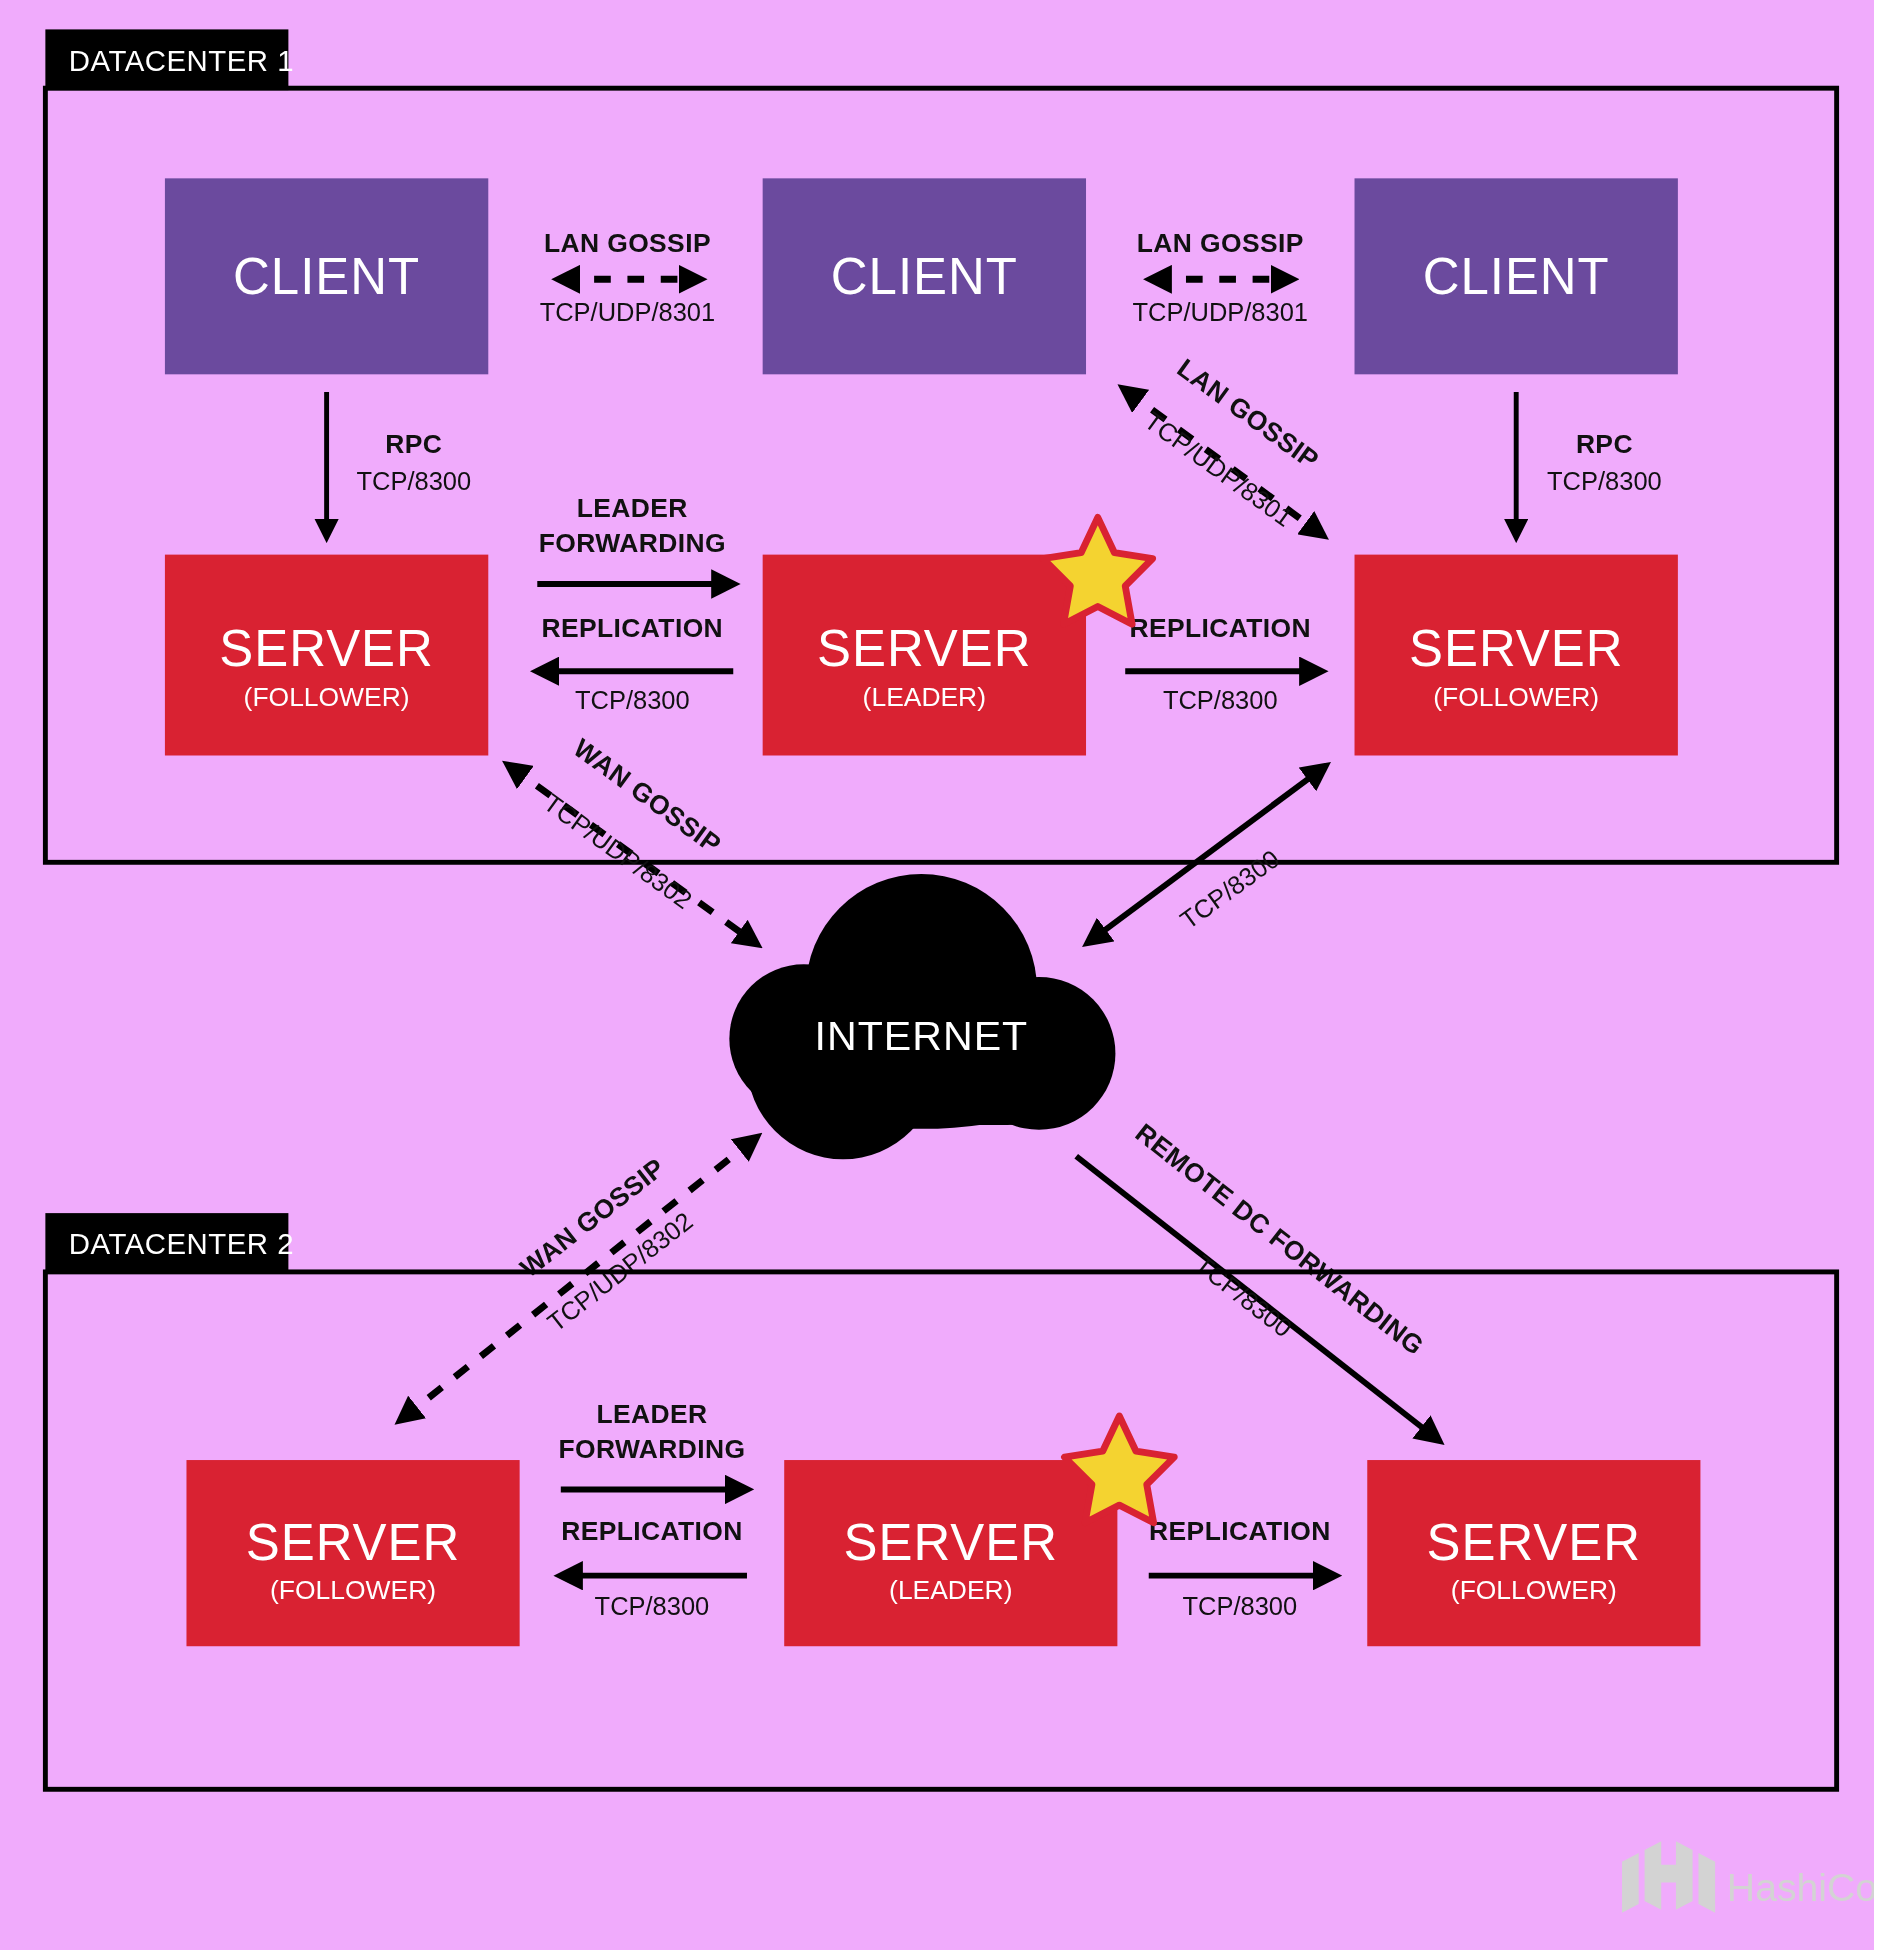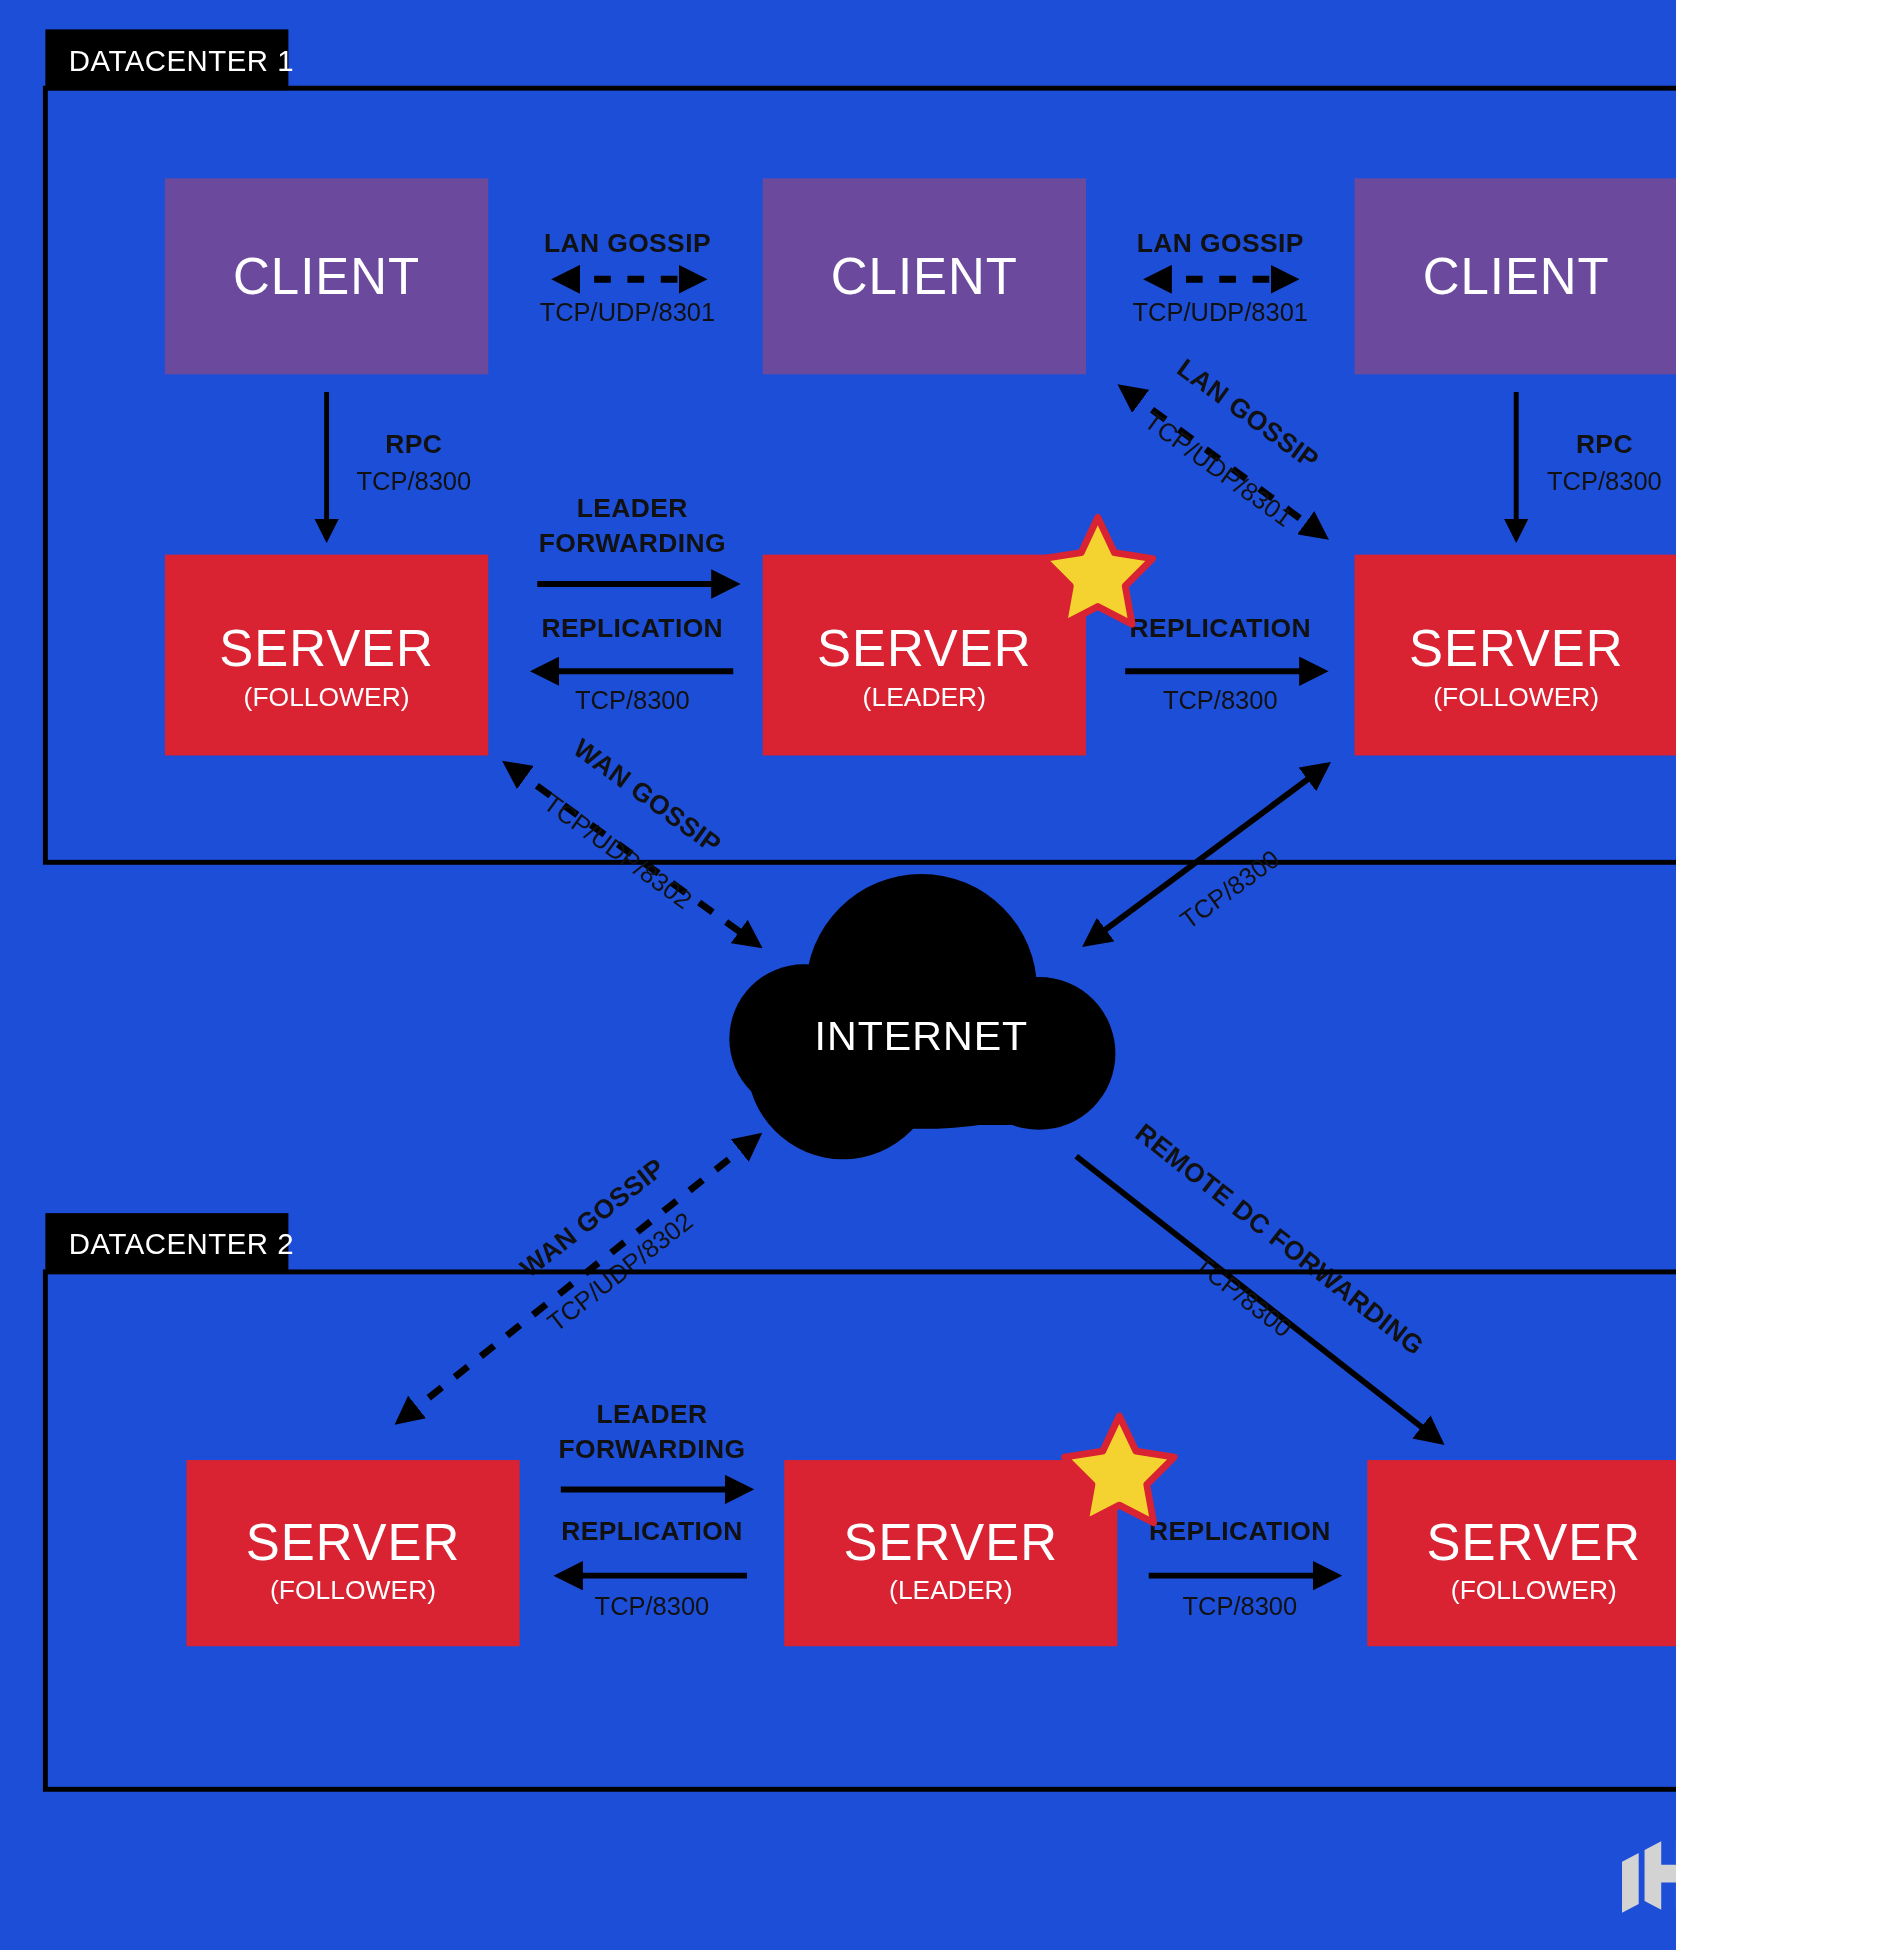--- a/index.html
+++ b/index.html
@@ -5,23 +5,23 @@
   html, body {
     margin: 0;
     padding: 0;
     background: #ffffff;
   }
   body {
     font-family: "Liberation Sans", sans-serif;
   }
   #stage {
     position: relative;
-    width: 1676px;
+    width: 1874px;
     height: 1950px;
-    background: #1d4ed8;
+    background: #f0abfc;
     overflow: hidden;
   }
   #diagram {
     position: absolute;
     top: 0;
     left: 0;
     width: 1882px;
     height: 1950px;
   }
   .dc-border {

